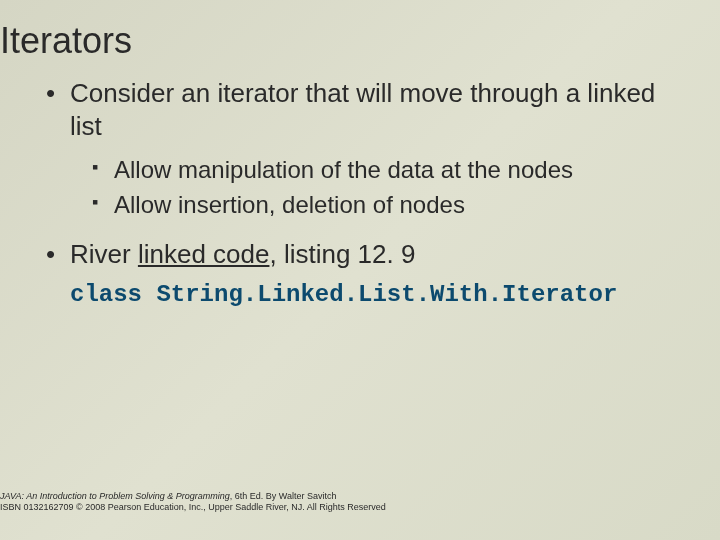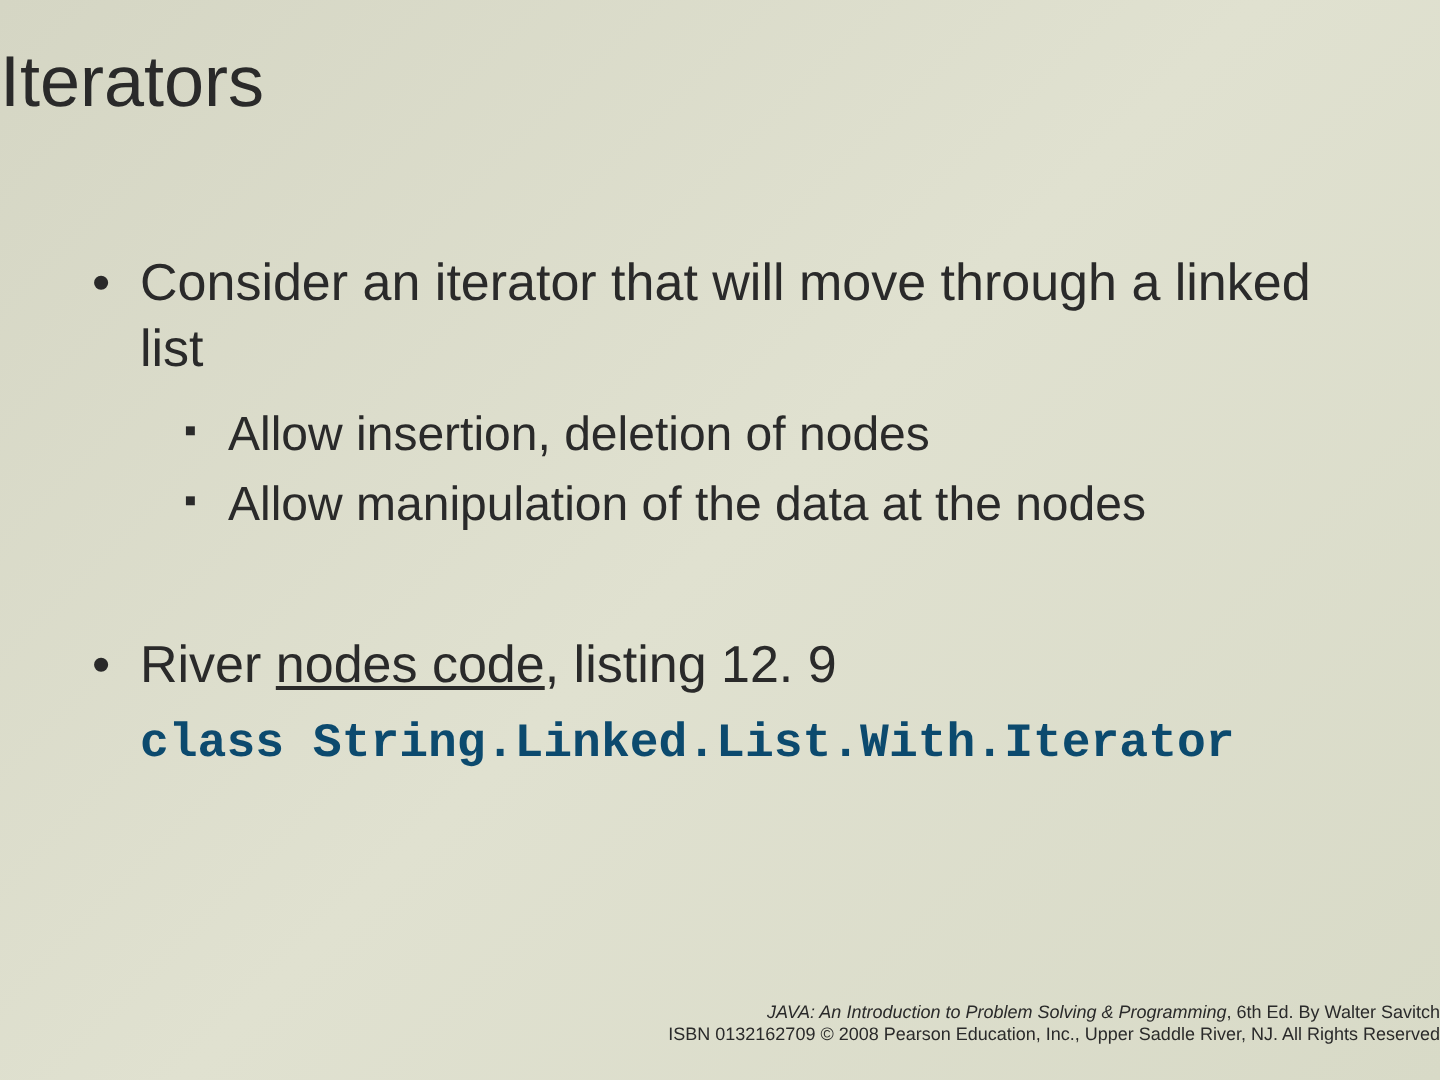--- a/index.html
+++ b/index.html
@@ -37,21 +37,20 @@
     padding: 0;
     margin: 0;
   }
   ul.level1 > li {
     position: relative;
     padding-left: 30px;
     font-size: 26px;
     color: #2a2a2a;
     margin-bottom: 10px;
     line-height: 1.25;
-    margin-top: 48px;
   }
   ul.level1 > li::before {
     content: "•";
     position: absolute;
     left: 6px;
     top: 0;
     font-size: 26px;
     color: #2a2a2a;
   }
   ul.level2 {
@@ -82,24 +81,24 @@
   .code {
     font-family: "Courier New", Courier, monospace;
     font-weight: bold;
     font-size: 24px;
     color: #0c4a6e;
     margin-top: 6px;
     padding-left: 30px;
   }
   .footer {
     position: absolute;
-    bottom: 16px;
+    bottom: 26px;
     left: 0;
     right: 0;
-    text-align: right;
+    text-align: left;
     font-size: 9px;
     color: #2a2a2a;
     font-style: italic;
     line-height: 1.3;
   }
   .footer .normal {
     font-style: normal;
   }
 </style>
 </head>
@@ -107,29 +106,29 @@
 
 <div class="slide">
   <h1 class="title">Iterators</h1>
 
   <div class="content">
     <ul class="level1">
       <li>
         <span>Consider an iterator that will move through a linked list</span>
         <ul class="level2">
           <li>
-            <span>Allow insertion, deletion of nodes</span>
+            <span>Allow manipulation of the data at the nodes</span>
           </li>
           <li>
-            <span>Allow manipulation of the data at the nodes</span>
+            <span>Allow insertion, deletion of nodes</span>
           </li>
         </ul>
       </li>
       <li>
-        <span>River </span><span class="link">nodes code</span><span>, listing 12. 9</span>
+        <span>River </span><span class="link">linked code</span><span>, listing 12. 9</span>
       </li>
     </ul>
     <div class="code">class String.Linked.List.With.Iterator</div>
   </div>
 
   <div class="footer">
     <span>JAVA: An Introduction to Problem Solving &amp; Programming</span><span class="normal">, 6th Ed. By Walter Savitch</span><br>
     <span class="normal">ISBN 0132162709 © 2008 Pearson Education, Inc., Upper Saddle River, NJ. All Rights Reserved</span>
   </div>
 </div>

